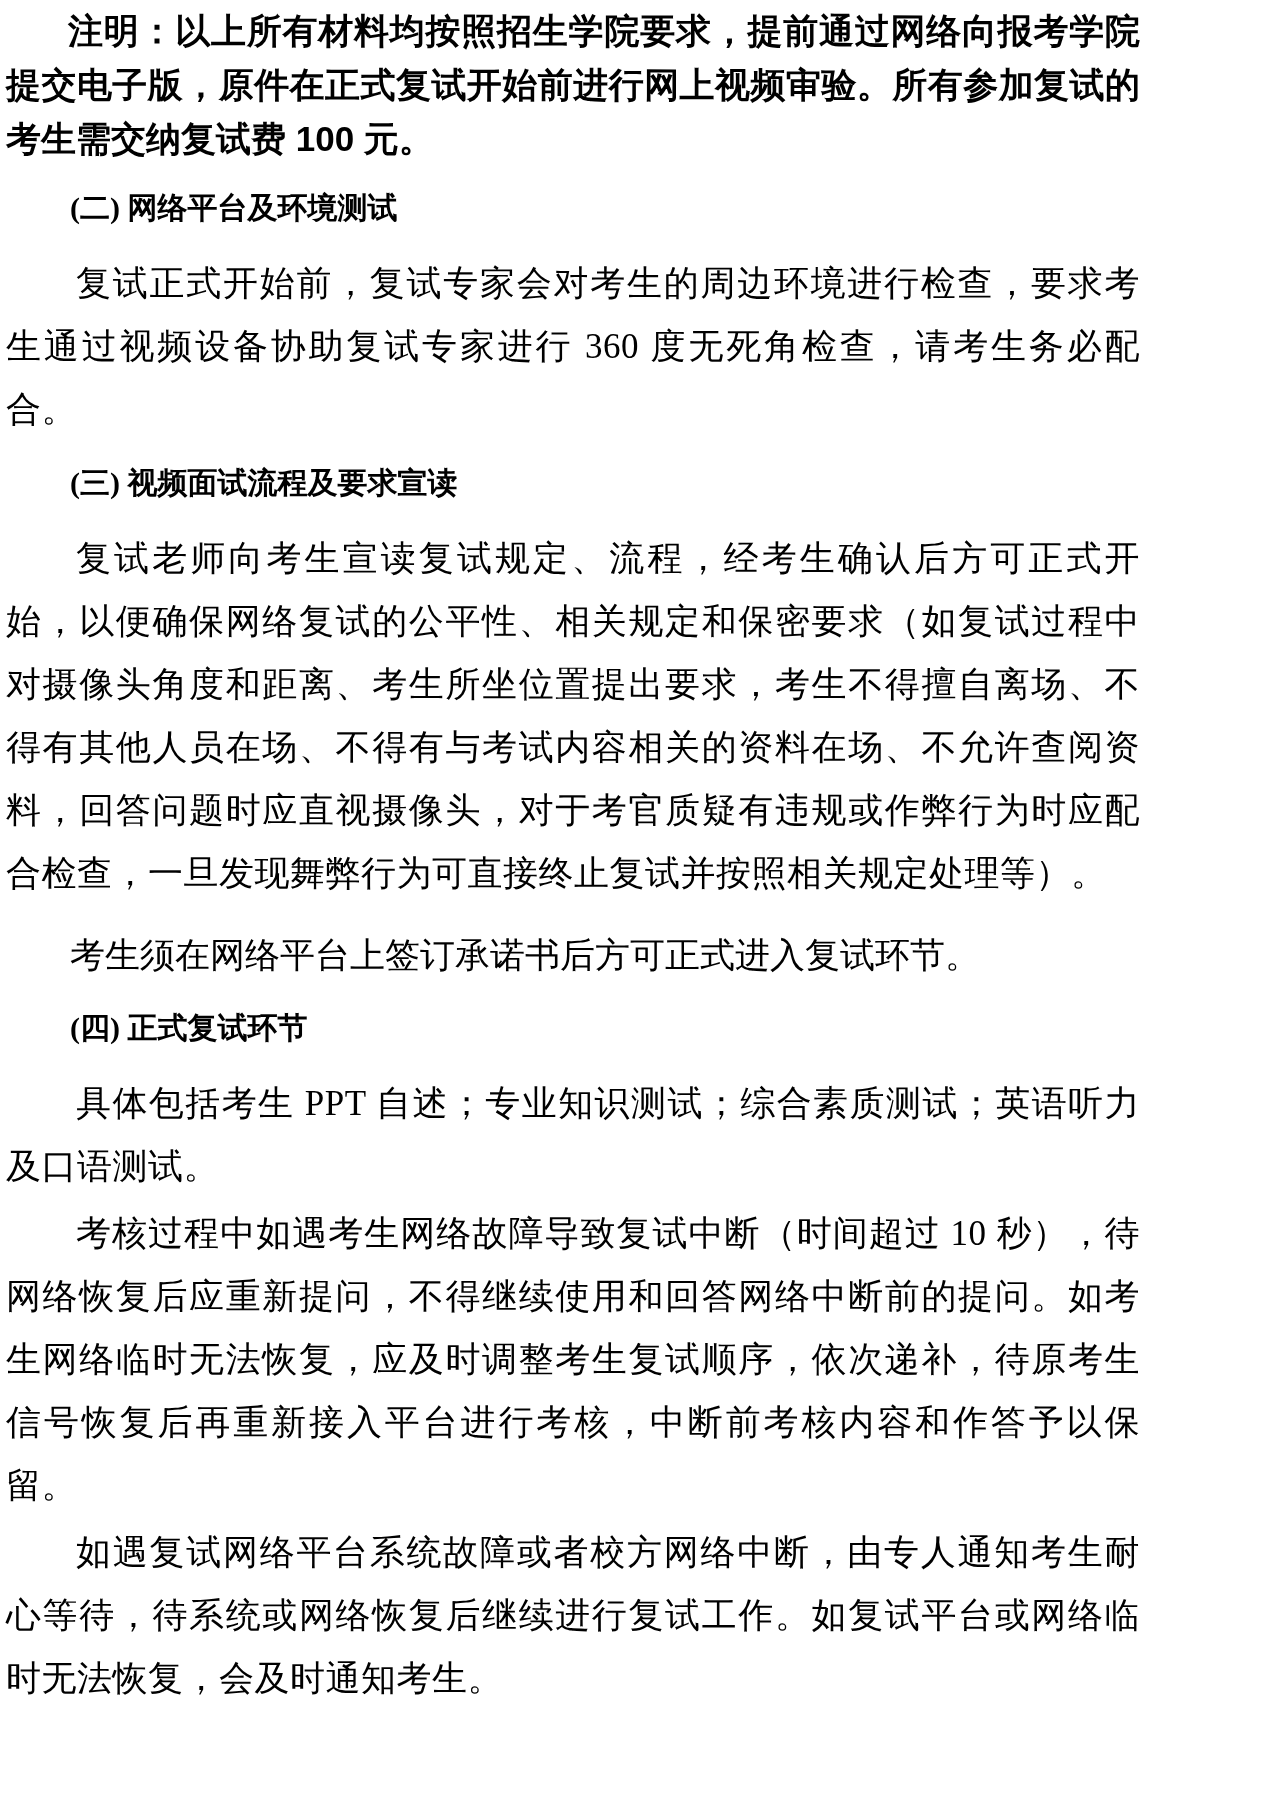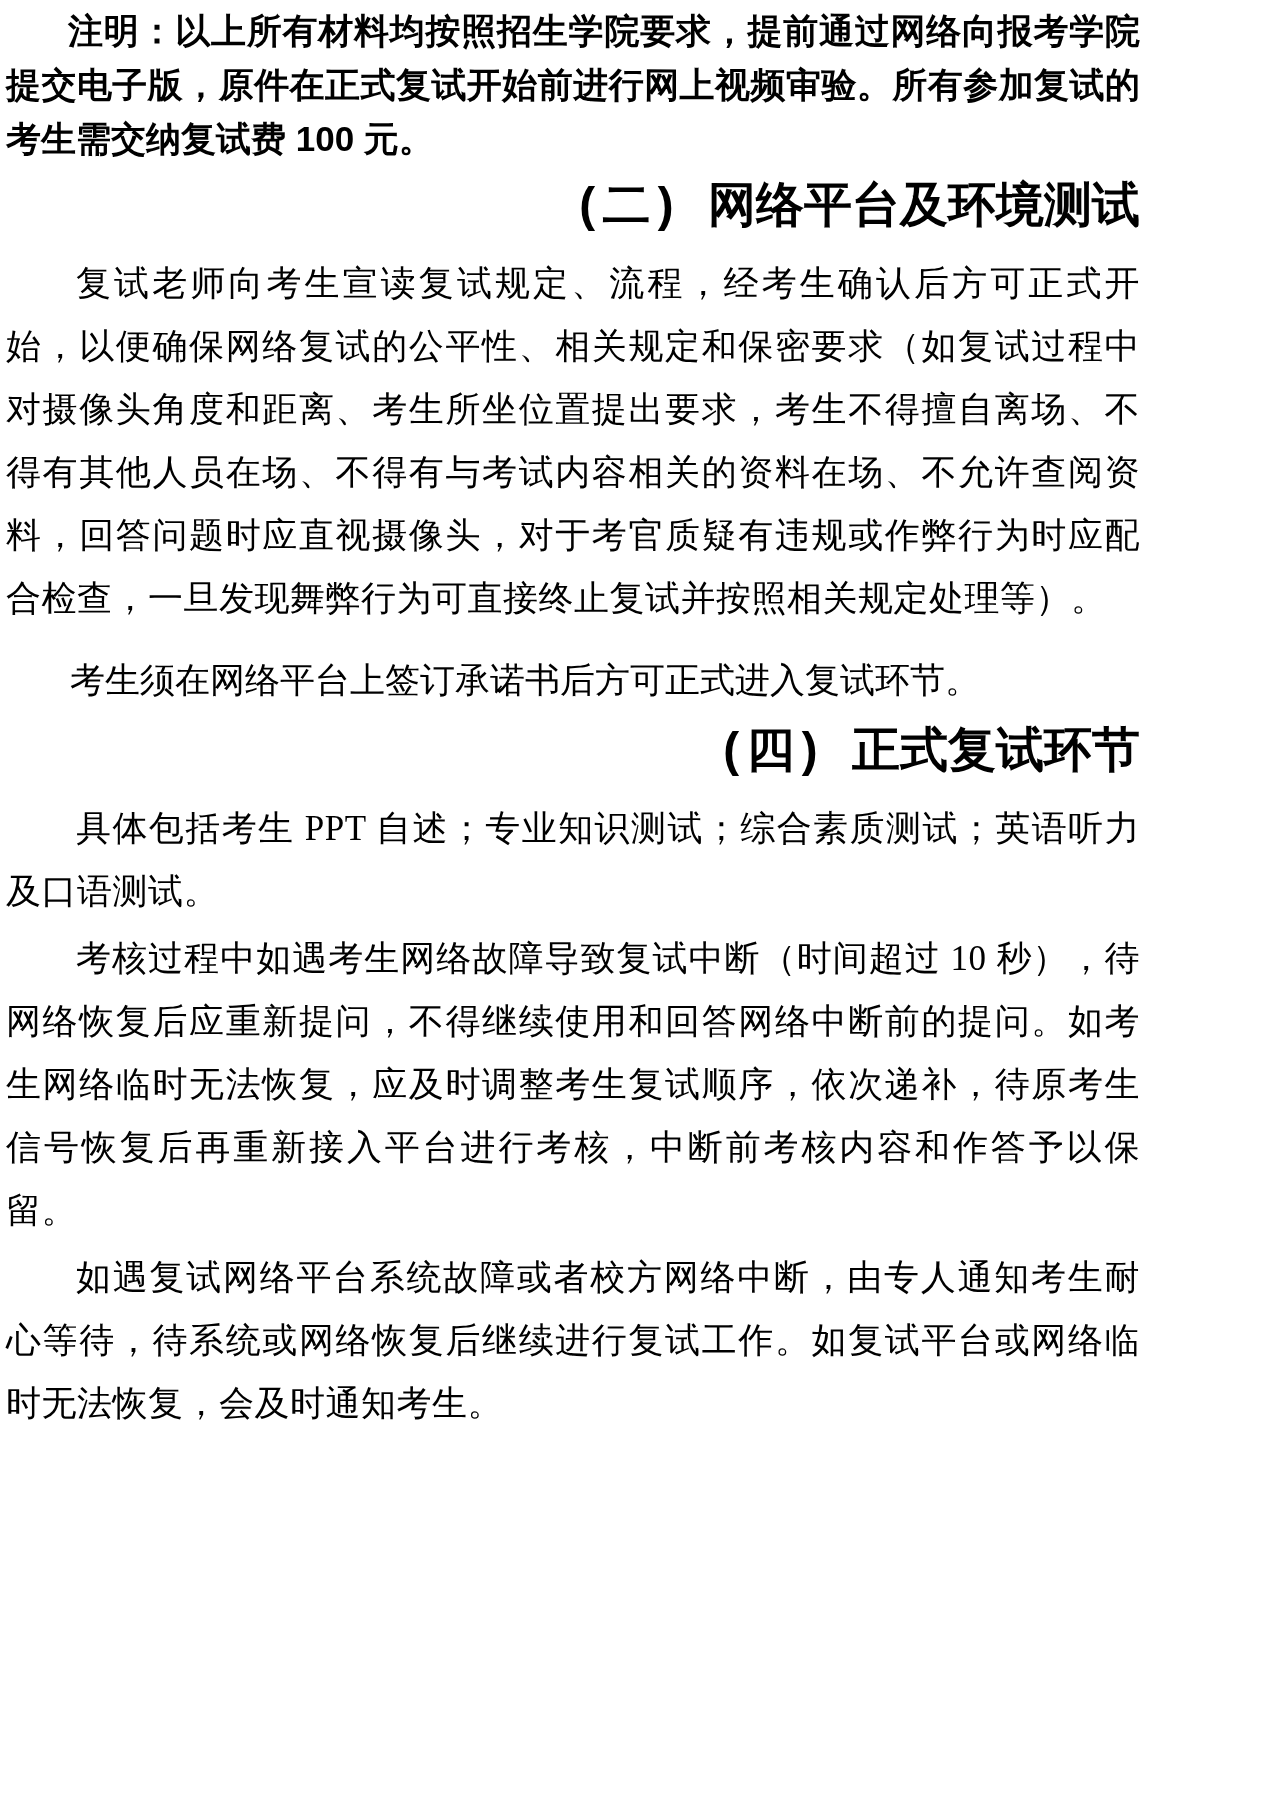--- a/index.html
+++ b/index.html
@@ -34,43 +34,45 @@
     font-size: 35px;
     line-height: 63px;
     text-align: justify;
     text-indent: 70px;
     letter-spacing: 0.5px;
   }
   
   .heading {
     margin: 20px 0 22px 0;
     padding-left: 64px;
-    font-family: Liberation Mono, monospace;
+    font-family: Liberation Serif, serif;
     font-weight: 700;
-    font-size: 48px;
+    font-size: 30px;
     line-height: 44px;
-    text-align: right;
+    text-align: left;
   }
   
   .standalone-bold {
     margin: 18px 0 18px 0;
     font-family: "Liberation Sans", "DejaVu Sans", sans-serif;
     font-weight: 400;
     font-size: 35px;
     line-height: 63px;
     text-indent: 64px;
     text-align: justify;
   }
 </style>
 </head>
 <body>
 
 <div class="page">
   <p class="lead-bold">注明：以上所有材料均按照招生学院要求，提前通过网络向报考学院提交电子版，原件在正式复试开始前进行网上视频审验。所有参加复试的考生需交纳复试费 100 元。</p>
   <p class="heading">(二) 网络平台及环境测试</p>
+  <p class="body-para">复试正式开始前，复试专家会对考生的周边环境进行检查，要求考生通过视频设备协助复试专家进行 360 度无死角检查，请考生务必配合。</p>
+  <p class="heading">(三) 视频面试流程及要求宣读</p>
   <p class="body-para">复试老师向考生宣读复试规定、流程，经考生确认后方可正式开始，以便确保网络复试的公平性、相关规定和保密要求（如复试过程中对摄像头角度和距离、考生所坐位置提出要求，考生不得擅自离场、不得有其他人员在场、不得有与考试内容相关的资料在场、不允许查阅资料，回答问题时应直视摄像头，对于考官质疑有违规或作弊行为时应配合检查，一旦发现舞弊行为可直接终止复试并按照相关规定处理等）。</p>
   <p class="standalone-bold">考生须在网络平台上签订承诺书后方可正式进入复试环节。</p>
   <p class="heading">(四) 正式复试环节</p>
   <p class="body-para">具体包括考生 PPT 自述；专业知识测试；综合素质测试；英语听力及口语测试。</p>
   <p class="body-para">考核过程中如遇考生网络故障导致复试中断（时间超过 10 秒），待网络恢复后应重新提问，不得继续使用和回答网络中断前的提问。如考生网络临时无法恢复，应及时调整考生复试顺序，依次递补，待原考生信号恢复后再重新接入平台进行考核，中断前考核内容和作答予以保留。</p>
   <p class="body-para">如遇复试网络平台系统故障或者校方网络中断，由专人通知考生耐心等待，待系统或网络恢复后继续进行复试工作。如复试平台或网络临时无法恢复，会及时通知考生。</p>
 
 </div>
 
 </body></html>

